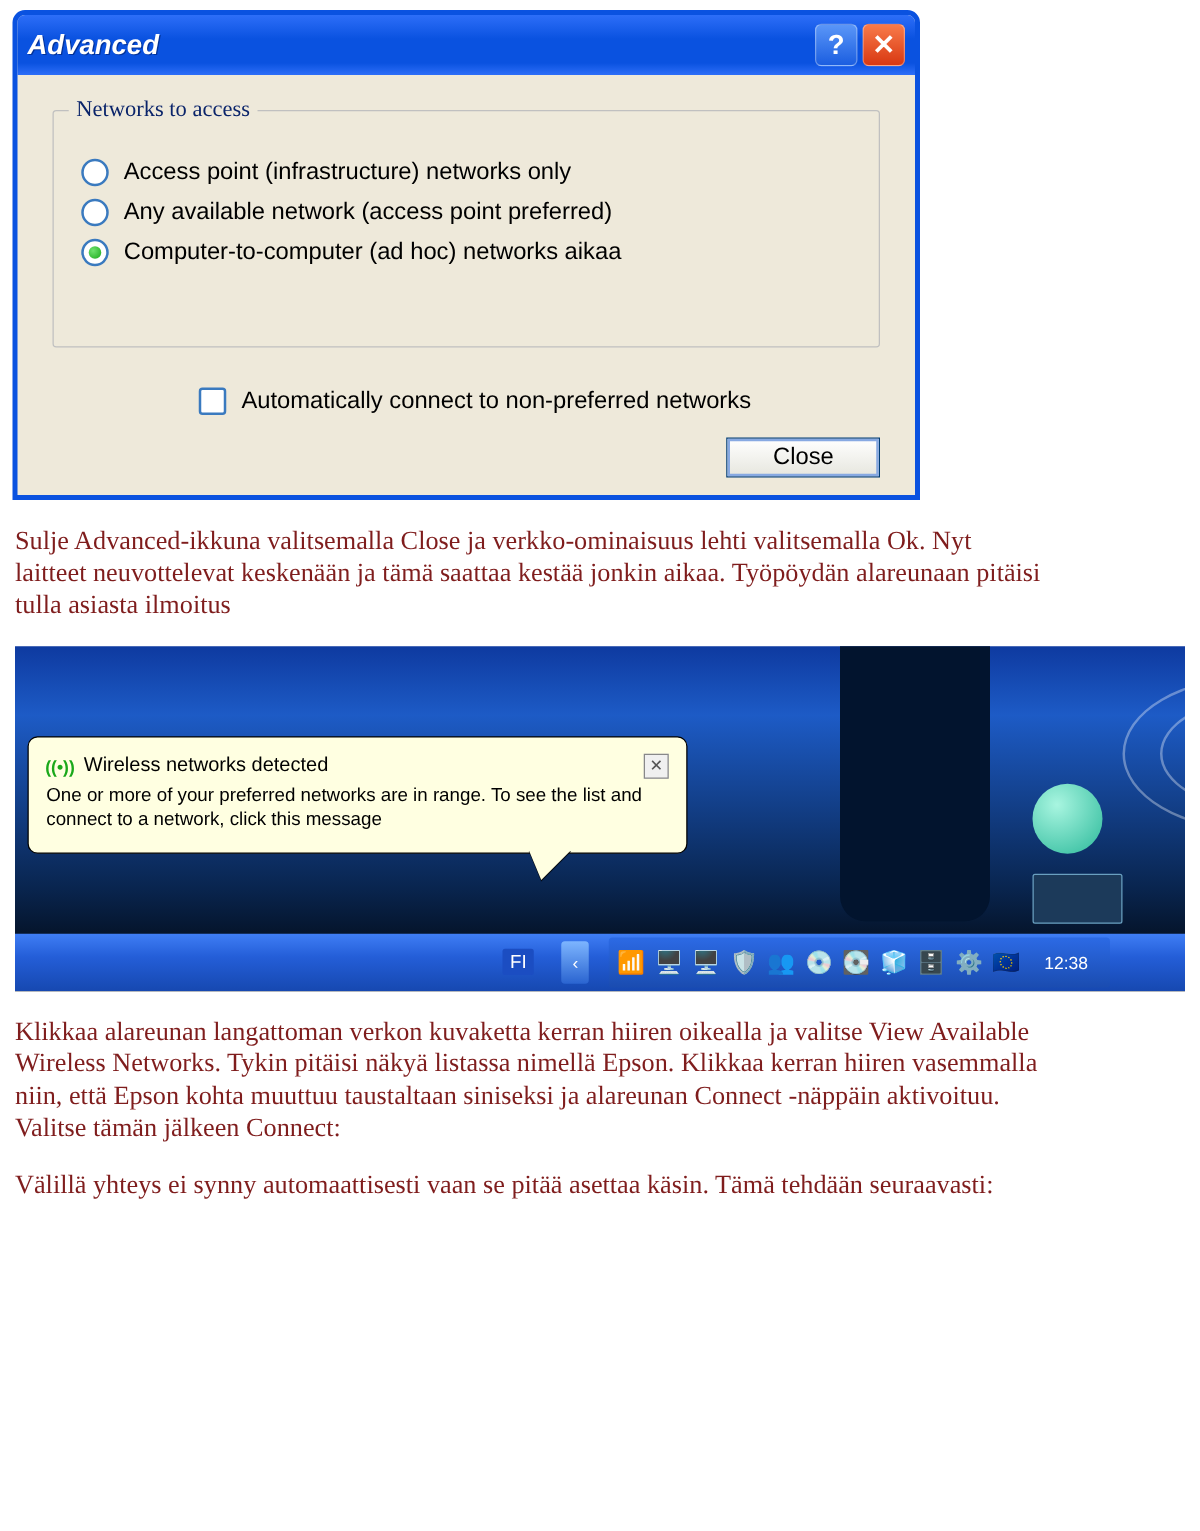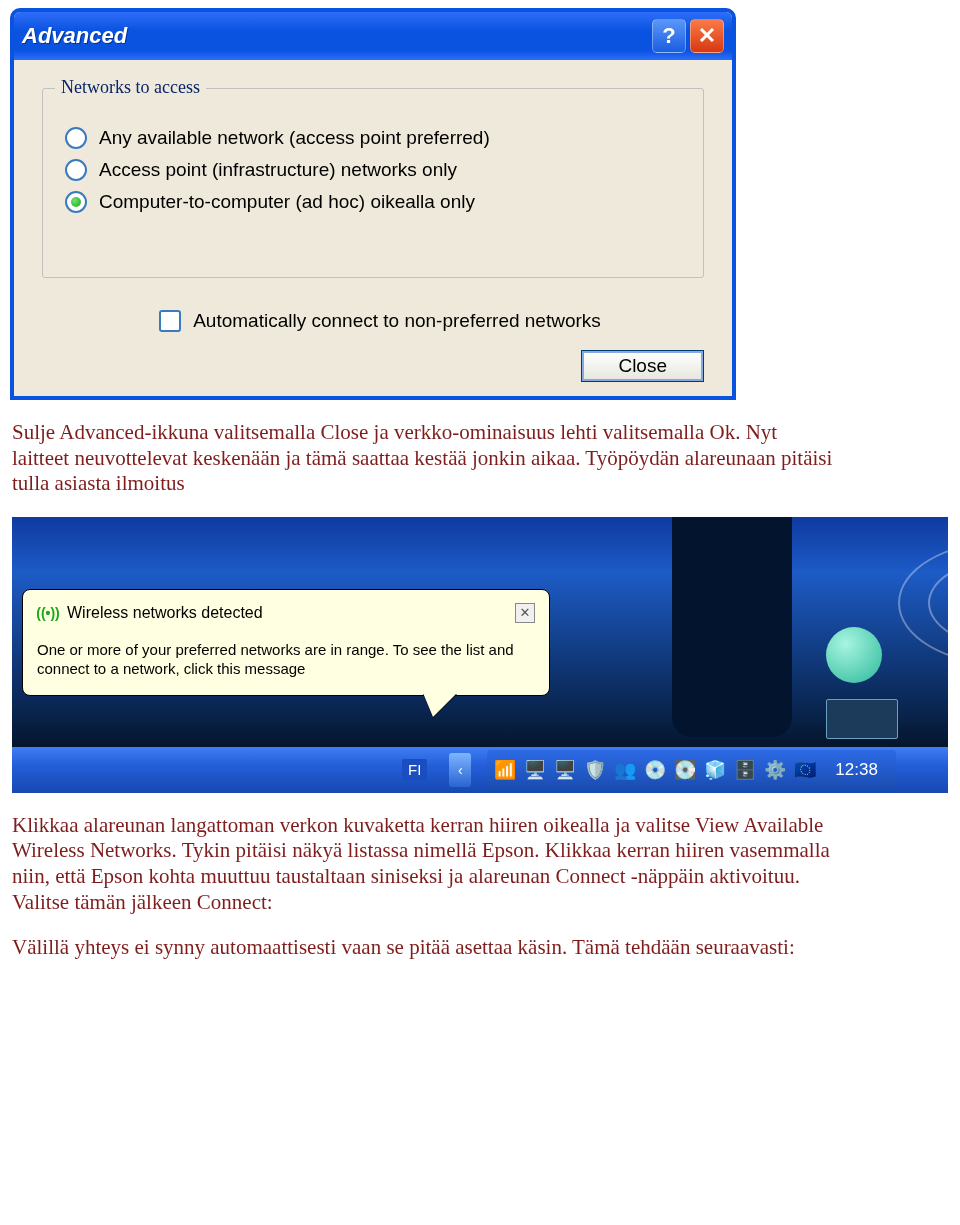--- a/index.html
+++ b/index.html
@@ -218,21 +218,21 @@
     flex: 1;
   }
   .balloon-close {
     width: 20px; height: 20px;
     border: 1px solid #888;
     background: #f0f0f0;
     display:flex;align-items:center;justify-content:center;
     font-size:13px;color:#555;
   }
   .balloon-body {
-    margin-top: 16px;
+    margin-top: 3px;
     font-size: 15px;
     color: #000;
     line-height: 1.3;
   }
   .balloon-tail {
     position: absolute;
     bottom: -22px;
     right: 92px;
     width: 0; height: 0;
     border-left: 10px solid transparent;
@@ -276,21 +276,21 @@
     padding: 0 6px;
     border-radius: 3px;
   }
   .tray-icon {
     width: 24px; height: 24px;
     display:flex;align-items:center;justify-content:center;
     font-size:18px;
   }
   .clock {
     color: #fff;
-    font-size: 17px;
+    font-size: 14px;
     padding: 0 12px;
   }
 </style>
 </head>
 <body>
 
 <div class="page">
 
   <div class="advanced-dialog">
     <div class="titlebar">
@@ -300,29 +300,29 @@
       </div>
       <div class="tb-btn tb-close">
         <span>✕</span>
       </div>
     </div>
     <div class="dialog-body">
       <div class="groupbox">
         <div class="groupbox-legend">Networks to access</div>
         <div class="radio-row">
           <span class="radio"></span>
+          <span>Access point (infrastructure) networks only</span>
+        </div>
+        <div class="radio-row">
+          <span class="radio"></span>
           <span>Any available network (access point preferred)</span>
         </div>
         <div class="radio-row">
-          <span class="radio"></span>
-          <span>Access point (infrastructure) networks only</span>
-        </div>
-        <div class="radio-row">
           <span class="radio checked"></span>
-          <span>Computer-to-computer (ad hoc) oikealla only</span>
+          <span>Computer-to-computer (ad hoc) networks aikaa</span>
         </div>
       </div>
       <div class="check-row">
         <span class="check"></span>
         <span>Automatically connect to non-preferred networks</span>
       </div>
       <div class="close-btn-row">
         <button class="close-btn">Close</button>
       </div>
     </div>

